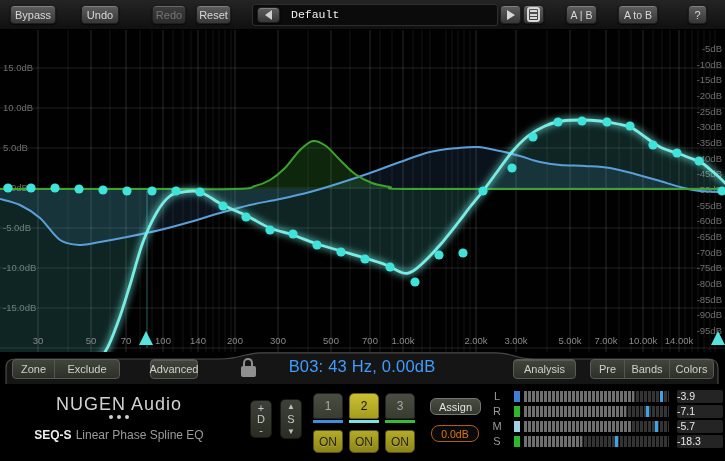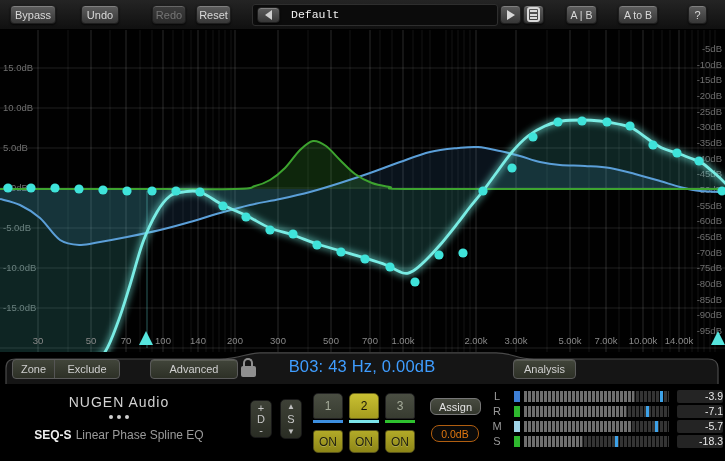--- a/index.html
+++ b/index.html
@@ -44,21 +44,21 @@
   .status{position:absolute;left:262px;top:5px;width:200px;text-align:center;
           font-size:16.5px;letter-spacing:.2px;}
   .lock{position:absolute;left:240px;top:6px;width:17px;height:20px;}
   .lock .shackle{position:absolute;left:3px;top:0;width:10px;height:9px;border:2.5px solid #8f8f8f;
                  border-bottom:none;border-radius:5px 5px 0 0;}
   .lock .body{position:absolute;left:1px;top:8px;width:15px;height:11px;background:#8f8f8f;border-radius:2px;}
 
   
   .footer{position:absolute;left:0;top:384px;width:725px;height:77px;background:#000;}
   .brand{position:absolute;left:0;top:10px;width:238px;text-align:center;color:#d2d2d2;
-         font-size:14px;letter-spacing:1px;}
+         font-size:18px;letter-spacing:1px;}
   .branddots{position:absolute;left:0;top:31px;width:238px;display:flex;justify-content:center;gap:4px;}
   .branddots i{width:4px;height:4px;border-radius:50%;background:#cfcfcf;display:block;}
   .tagline{position:absolute;left:0;top:44px;width:238px;text-align:center;font-size:12px;color:#9a9a9a;}
   .tagline b{color:#ededed;font-weight:bold;margin-right:4px;}
   .vbtn{position:absolute;width:22px;display:flex;flex-direction:column;align-items:center;
         justify-content:space-between;background:linear-gradient(#3e4137,#2a2d24);border:1px solid #191919;
         border-radius:5px;color:#c9c9c9;padding:2px 0;cursor:default;}
   .vbtn .g{font-size:11px;line-height:11px;}
   .vbtn .a{font-size:8px;line-height:9px;color:#c0c0c0;}
   .band{position:absolute;top:9px;width:30px;height:55px;cursor:default;}
@@ -78,21 +78,21 @@
         background:#0a0a0a;cursor:default;}
   .mrow{position:absolute;left:490px;height:13px;}
   .mrow .ml{position:absolute;left:0;top:0;width:14px;text-align:center;color:#9a9a9a;font-size:11px;line-height:13px;}
   .mrow .chip{position:absolute;left:24px;top:1px;width:6px;height:11px;}
   .mrow .bar{position:absolute;left:34px;top:1px;width:145px;height:11px;
              background:repeating-linear-gradient(90deg,#343434 0 3px,#050505 3px 4px);}
   .mrow .lit{position:absolute;left:0;top:0;height:11px;
              background:repeating-linear-gradient(90deg,#6f6f6f 0 3px,#050505 3px 4px);}
   .mrow .peak{position:absolute;top:0;width:3px;height:11px;background:#3da2e8;}
   .mrow .val{position:absolute;left:187px;top:0;width:46px;height:13px;background:#242424;border-radius:2px;
-             color:#e8e8e8;font-size:10.5px;line-height:13px;text-align:right;}
+             color:#e8e8e8;font-size:10.5px;line-height:13px;text-align:left;}
 </style>
 </head>
 <body>
 
 <div class="app">
 
   <div class="header">
     <div class="hbtn" style="left:10px;width:46px">Bypass</div>
     <div class="hbtn" style="left:81px;width:38px">Undo</div>
     <div class="hbtn disabled" style="left:152px;width:34px">Redo</div>
@@ -277,30 +277,35 @@
   <div class="toolbar">
     <svg class="tabshape" width="725" height="32">
       <path d="M6,32 L6,16 Q6,7 16,7 L220,7 C240,7 246,0.8 260,0.8 L496,0.8 C512,0.8 516,7 534,7 L708,7 Q718,7 718,16 L718,32 Z" fill="#151515"></path>
       <path d="M6,32 L6,16 Q6,7 16,7 L220,7 C240,7 246,0.8 260,0.8 L496,0.8 C512,0.8 516,7 534,7 L708,7 Q718,7 718,16 L718,32" fill="none" stroke="#4a4a4a" stroke-width="1.2"></path>
     </svg>
 
     <div class="tgroup" style="left:12px">
       <div class="seg" style="width:42px">Zone</div>
       <div class="seg" style="width:64px">Exclude</div>
     </div>
-    <div class="tbtn" style="left:150px;width:88px">Advanced</div>
+    <div class="tbtn" style="left:150px;width:48px">Advanced</div>
 
     <div class="lock">
       <div class="shackle"></div>
         <div class="body"></div>
     </div>
 
     <div class="status" style="color: rgb(63, 157, 255);">B03: 43 Hz, 0.00dB</div>
 
     <div class="tbtn" style="left:513px;width:63px">Analysis</div>
+    <div class="tgroup" style="left:590px">
+      <div class="seg" style="width:34px">Pre</div>
+      <div class="seg" style="width:45px">Bands</div>
+      <div class="seg" style="width:43px">Colors</div>
+    </div>
   </div>
 
   <div class="footer">
     <div class="brand">NUGEN Audio</div>
     <div class="branddots">
         <i></i>
         <i></i>
         <i></i>
       </div>
     <div class="tagline">

